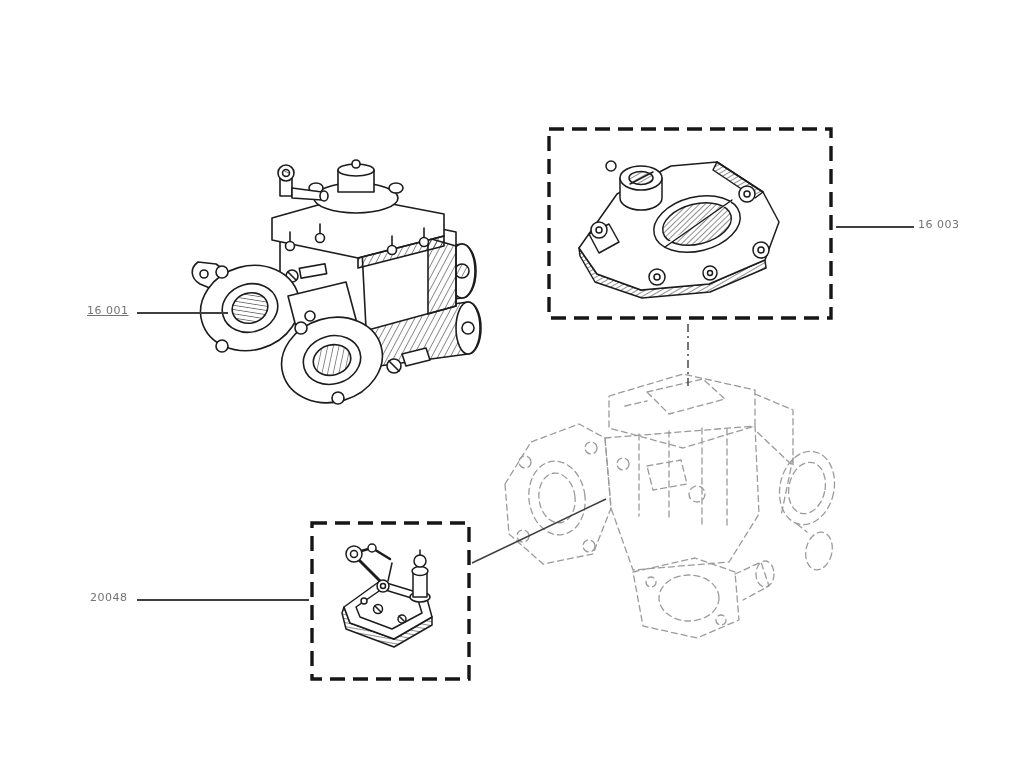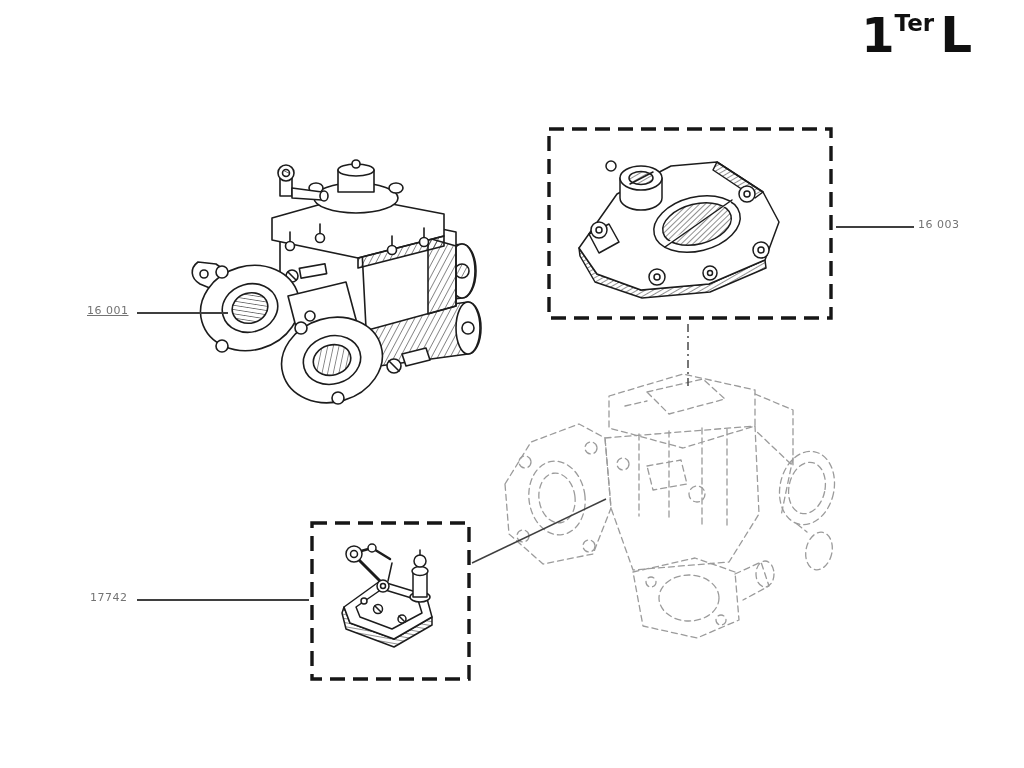--- a/index.html
+++ b/index.html
@@ -29,26 +29,23 @@
   .fig-carb  { left: 188px; top: 158px; }
   .fig-cover { left: 567px; top: 150px; }
   .fig-pump  { left: 334px; top: 543px; }
   .fig-ghost { left: 497px; top: 366px; }
 </style>
 </head>
 <body>
 
 <div class="page">
 
-  <div class="plate-code">
-    <span class="pc-num">1</span><span class="pc-sup">Ter</span><span class="pc-letter">L</span>
-  </div>
 
   <div class="part-label lab-16001">16 001</div>
-  <div class="part-label lab-16002">17742</div>
+  <div class="part-label lab-16002">20048</div>
   <div class="part-label lab-16003">16 003</div>
 
   <svg class="fig fig-ghost" width="342" height="286" viewBox="0 0 342 286">
     <g stroke="#9b9b9b" stroke-width="1.3" fill="none" stroke-dasharray="6 4" stroke-linejoin="round" stroke-linecap="round">
       <g>
         <path d="M112,30 L186,8 L258,24 L258,60 L186,82 L112,62 Z"></path>
         <path d="M150,26 L206,13 L228,33 L172,48 Z"></path>
         <path d="M128,40 L150,35"></path>
       </g>
       <g>

